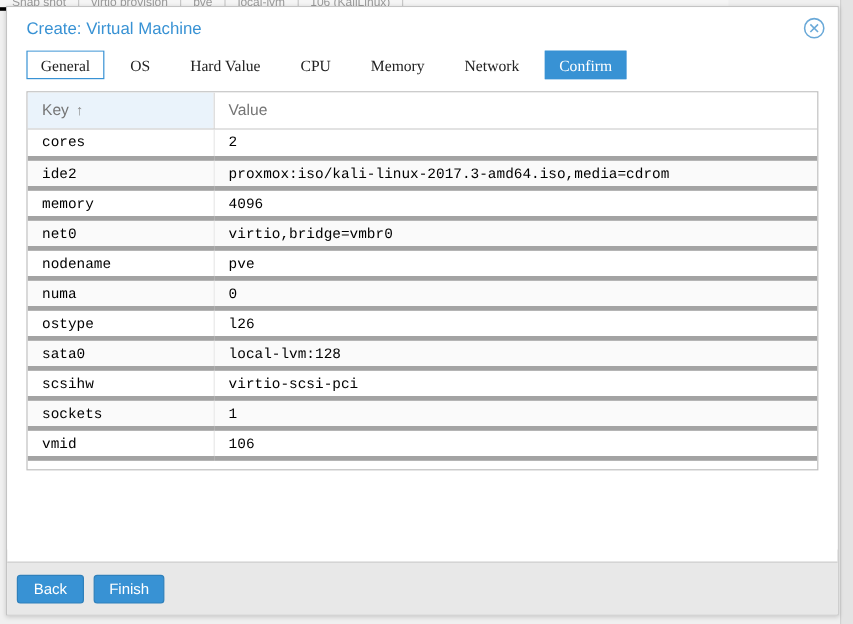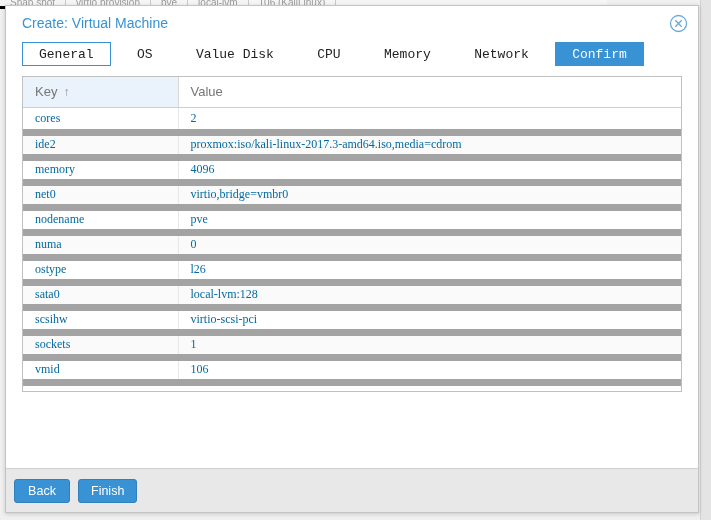--- a/index.html
+++ b/index.html
@@ -99,30 +99,30 @@
     height: 34px;
     background: #ffffff;
     padding-left: 16px;
     box-sizing: border-box;
     white-space: nowrap;
   }
   .tab {
     display: inline-block;
     height: 24px;
     line-height: 24px;
-    padding: 0 16px;
+    padding: 0 11px;
     margin-right: 6px;
     font-size: 13px;
     color: #222222;
     background: transparent;
     border: 1px solid transparent;
     box-sizing: border-box;
     cursor: pointer;
     vertical-align: top;
-    font-family: Liberation Mono, monospace;
+    font-family: Liberation Serif, serif;
   }
   .tab.focused {
     border: 1px solid #3892d4;
     background: #ffffff;
     color: #222222;
   }
   .tab.active {
     background: #3892d4;
     border: 1px solid #3892d4;
     color: #ffffff;
@@ -172,28 +172,28 @@
   table.kvgrid th:last-child { border-right: none; margin-top: 28px; }
   .sort-arrow {
     display: inline-block;
     margin-left: 6px;
     color: #8b8b8b;
     font-size: 12px;
   }
   table.kvgrid td {
     height: 25px;
     padding: 0 0 0 12px;
-    border-bottom: 7px solid #a3a3a3;
+    border-bottom: 4px solid #a3a3a3;
     border-right: 1px solid #e8e8e8;
-    color: #0369a1;
+    color: #000000;
     box-sizing: border-box;
     white-space: nowrap;
     overflow: hidden;
     text-overflow: ellipsis;
-    font-family: Liberation Serif, serif;
+    font-family: Liberation Mono, monospace;
   }
   table.kvgrid td:last-child { border-right: none; }
   table.kvgrid tbody tr:nth-child(even) td {
     background: #fafafa;
   }
   table.kvgrid tbody tr:nth-child(odd) td {
     background: #ffffff;
   }
 
   
@@ -249,21 +249,21 @@
   </div>
 
   <div id="tabbar">
     <div class="tab focused">
       <span>General</span>
     </div>
     <div class="tab">
       <span>OS</span>
     </div>
     <div class="tab">
-      <span>Value Disk</span>
+      <span>Hard Value</span>
     </div>
     <div class="tab">
       <span>CPU</span>
     </div>
     <div class="tab">
       <span>Memory</span>
     </div>
     <div class="tab">
       <span>Network</span>
     </div>

